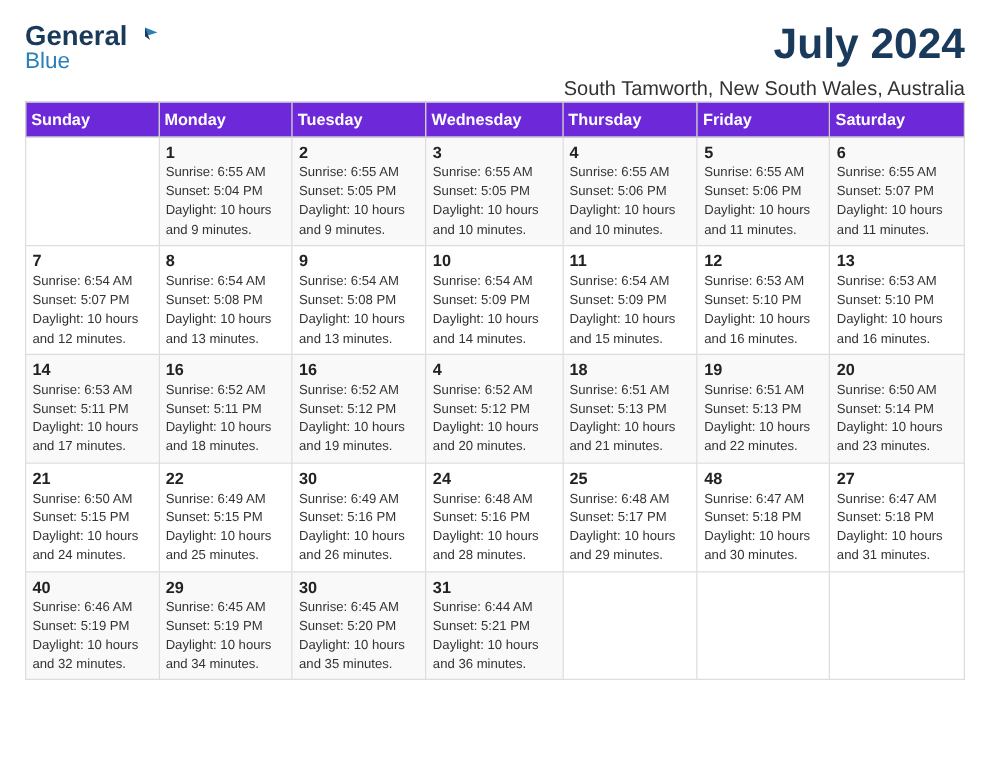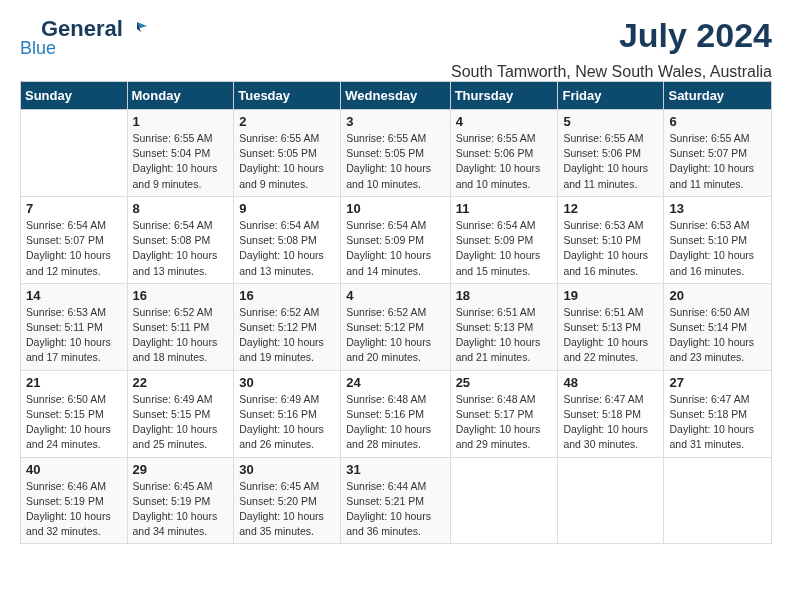--- a/index.html
+++ b/index.html
@@ -31,21 +31,21 @@
       text-align: right;
       font-size: 16px;
       color: #333;
     }
     table {
       width: 100%;
       border-collapse: collapse;
       font-size: 11px;
     }
     thead th {
-      background-color: #0c4a6e;
+      background-color: #6d28d9;
       color: #fff;
       padding: 6px 4px;
       text-align: left;
       font-size: 13px;
       border: 1px solid #ccc;
     }
     tbody td {
       vertical-align: top;
       padding: 4px 5px;
       border: 1px solid #ddd;
@@ -73,21 +73,21 @@
     .empty-cell {
       background: #fff;
     }
   </style>
 </head>
 <body>
 
 <div class="header-top">
   <div class="logo">
     <div style="display:flex; align-items:center; gap:2px;">
-      <span style="font-size:22px; font-weight:bold; color:#1a3a5c;margin-left:21px;">General</span>
+      <span style="font-size:22px; font-weight:bold; color:#1a3a5c;">General</span>
       <svg width="22" height="22" viewBox="0 0 22 22">
         <polygon points="12,4 22,8 12,11" fill="#2980b9"></polygon>
         <polygon points="12,4 16,14 12,11" fill="#1a3a5c"></polygon>
       </svg>
     </div>
     <span style="font-size:18px; font-weight:normal; color:#2980b9; margin-top:-4px;">Blue</span>
   </div>
   <div class="month-title">July 2024</div>
 </div>
 <div class="subtitle">South Tamworth, New South Wales, Australia</div>

